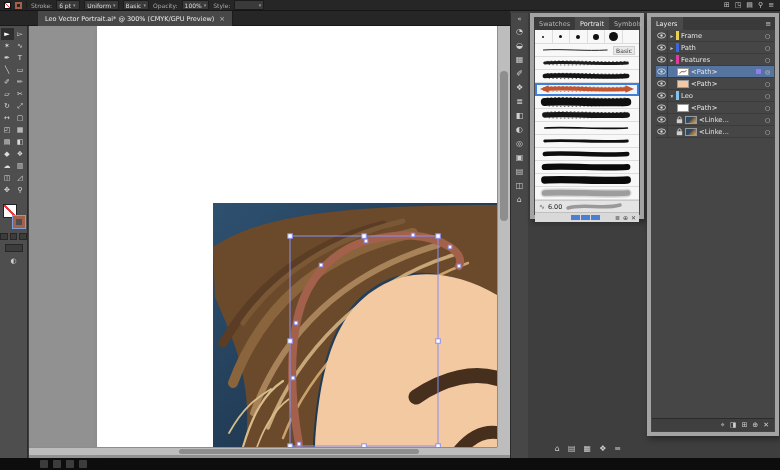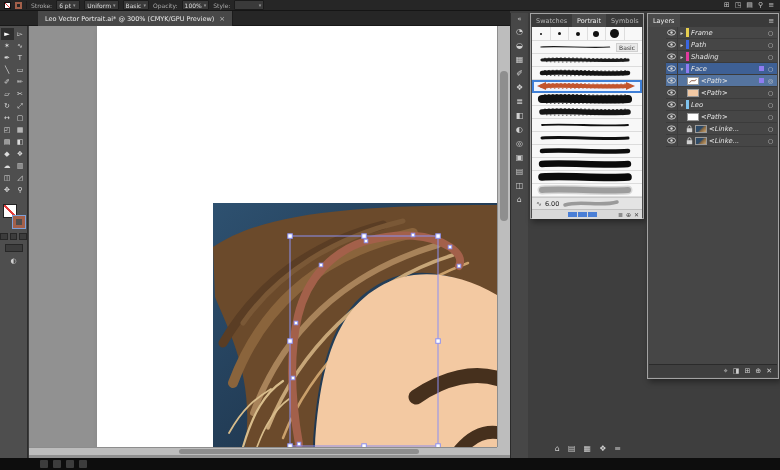--- a/index.html
+++ b/index.html
@@ -59,21 +59,21 @@
   .dock{position:absolute;left:510px;top:11px;width:270px;height:447px;background:#3e3e3e;z-index:15;}
   .dockstrip{position:absolute;left:0;top:2px;width:18px;height:445px;background:#474747;
       border-left:1px solid #2b2b2b;box-sizing:border-box;display:flex;flex-direction:column;
       align-items:center;padding-top:2px;gap:3px;}
   .dockstrip .collapse{font-size:7px;color:#c9c9c9;}
   .dock-icon{width:16px;height:11px;display:flex;align-items:center;justify-content:center;
       font-size:8px;color:#cfcfcf;}
   .dockbottom{position:absolute;left:22px;top:430px;width:112px;height:14px;display:flex;gap:8px;
       align-items:center;justify-content:center;font-size:8px;color:#cfcfcf;}
   
-  .panel{position:absolute;background:#4a4a4a;border:1px solid #a3a3a3;box-sizing:border-box;
+  .panel{position:absolute;background:#4a4a4a;border:4px solid #a3a3a3;box-sizing:border-box;
       box-shadow:2px 3px 6px rgba(0,0,0,.4);}
   .p-header{height:13px;background:#3a3a3a;display:flex;align-items:stretch;font-size:6.5px;color:#b5b5b5;}
   .p-tab{display:flex;align-items:center;padding:0 5px;white-space:nowrap;}
   .p-tab.active{background:#4a4a4a;color:#eee;}
   .p-menu{margin-left:auto;display:flex;align-items:center;padding:0 4px;font-size:7px;color:#c9c9c9;}
   
   #brushes{left:20px;top:2px;width:114px;height:206px;}
   .brush-list{position:absolute;left:1px;right:1px;top:13px;height:170px;background:#f4f4f4;overflow:hidden;}
   .brush-row{height:12px;border-bottom:1px solid #dcdcdc;display:flex;align-items:center;
       padding:0 4px;box-sizing:content-box;position:relative;background:#f8f8f8;}
@@ -88,22 +88,22 @@
       border-top:1px solid #c9c9c9;display:flex;align-items:center;gap:3px;padding:0 4px;
       font-size:6.5px;color:#222;box-sizing:border-box;}
   .weight-row .wicon{color:#555;font-size:7px;}
   .bottom-strip{position:absolute;left:1px;right:1px;top:195px;height:10px;background:#d9d9d9;
       border-top:1px solid #bfbfbf;box-sizing:border-box;}
   .bseg{position:absolute;left:36px;top:2px;display:flex;gap:1px;}
   .bseg i{width:9px;height:5px;background:#4a7fd6;display:block;}
   .bicons{position:absolute;right:3px;top:0;height:100%;display:flex;gap:3px;align-items:center;
       font-size:6px;color:#444;}
   
-  #layers{left:137px;top:2px;width:132px;height:366px;background:#464646;}
-  .lrows{position:absolute;left:18px;right:1px;top:13px;font-style:italic;}
+  #layers{left:137px;top:2px;width:132px;height:423px;background:#464646;}
+  .lrows{position:absolute;left:5px;right:1px;top:13px;}
   .lrow{height:11px;border-bottom:1px solid #3b3b3b;display:flex;align-items:center;
       font-size:6.8px;color:#e3e3e3;padding-right:2px;}
   .lrow.sel-layer{background:#3e6095;}
   .lrow.sel-item{background:#55749f;}
   .eyec{width:11px;height:100%;border-right:1px solid #3b3b3b;display:flex;align-items:center;justify-content:center;}
   .chev{width:8px;text-align:center;font-size:5.5px;color:#c9c9c9;}
   .cbar{width:3px;height:9px;margin-right:2px;display:block;}
   .ind{width:7px;display:block;}
   .lockc{width:8px;display:flex;align-items:center;justify-content:center;}
   .thumb{width:12px;height:8px;border:1px solid #9a9a9a;margin:0 2px;background:#fff;display:inline-flex;
@@ -458,34 +458,21 @@
           </div>
           <div class="lrow">
             <span class="eyec">
               <svg width="9" height="7" viewBox="0 0 9 7">
                 <ellipse cx="4.5" cy="3.5" rx="4" ry="2.6" fill="none" stroke="#d5d5d5" stroke-width="0.9"></ellipse>
                 <circle cx="4.5" cy="3.5" r="1.2" fill="#d5d5d5"></circle>
               </svg>
             </span>
             <span class="chev">▸</span>
             <span class="cbar" style="background:#e23a9e"></span>
-            <span class="lname">Shading</span>
-            <span class="target">○</span>
-          </div>
-          <div class="lrow sel-layer">
-            <span class="eyec">
-              <svg width="9" height="7" viewBox="0 0 9 7">
-                <ellipse cx="4.5" cy="3.5" rx="4" ry="2.6" fill="none" stroke="#d5d5d5" stroke-width="0.9"></ellipse>
-                <circle cx="4.5" cy="3.5" r="1.2" fill="#d5d5d5"></circle>
-              </svg>
-            </span>
-            <span class="chev">▾</span>
-            <span class="cbar" style="background:#8f7cf0"></span>
-            <span class="lname">Face</span>
-            <span class="selsq" style="background:#8f7cf0"></span>
+            <span class="lname">Features</span>
             <span class="target">○</span>
           </div>
           <div class="lrow sel-item">
             <span class="eyec">
               <svg width="9" height="7" viewBox="0 0 9 7">
                 <ellipse cx="4.5" cy="3.5" rx="4" ry="2.6" fill="none" stroke="#d5d5d5" stroke-width="0.9"></ellipse>
                 <circle cx="4.5" cy="3.5" r="1.2" fill="#d5d5d5"></circle>
               </svg>
             </span>
             <span class="ind"></span>

